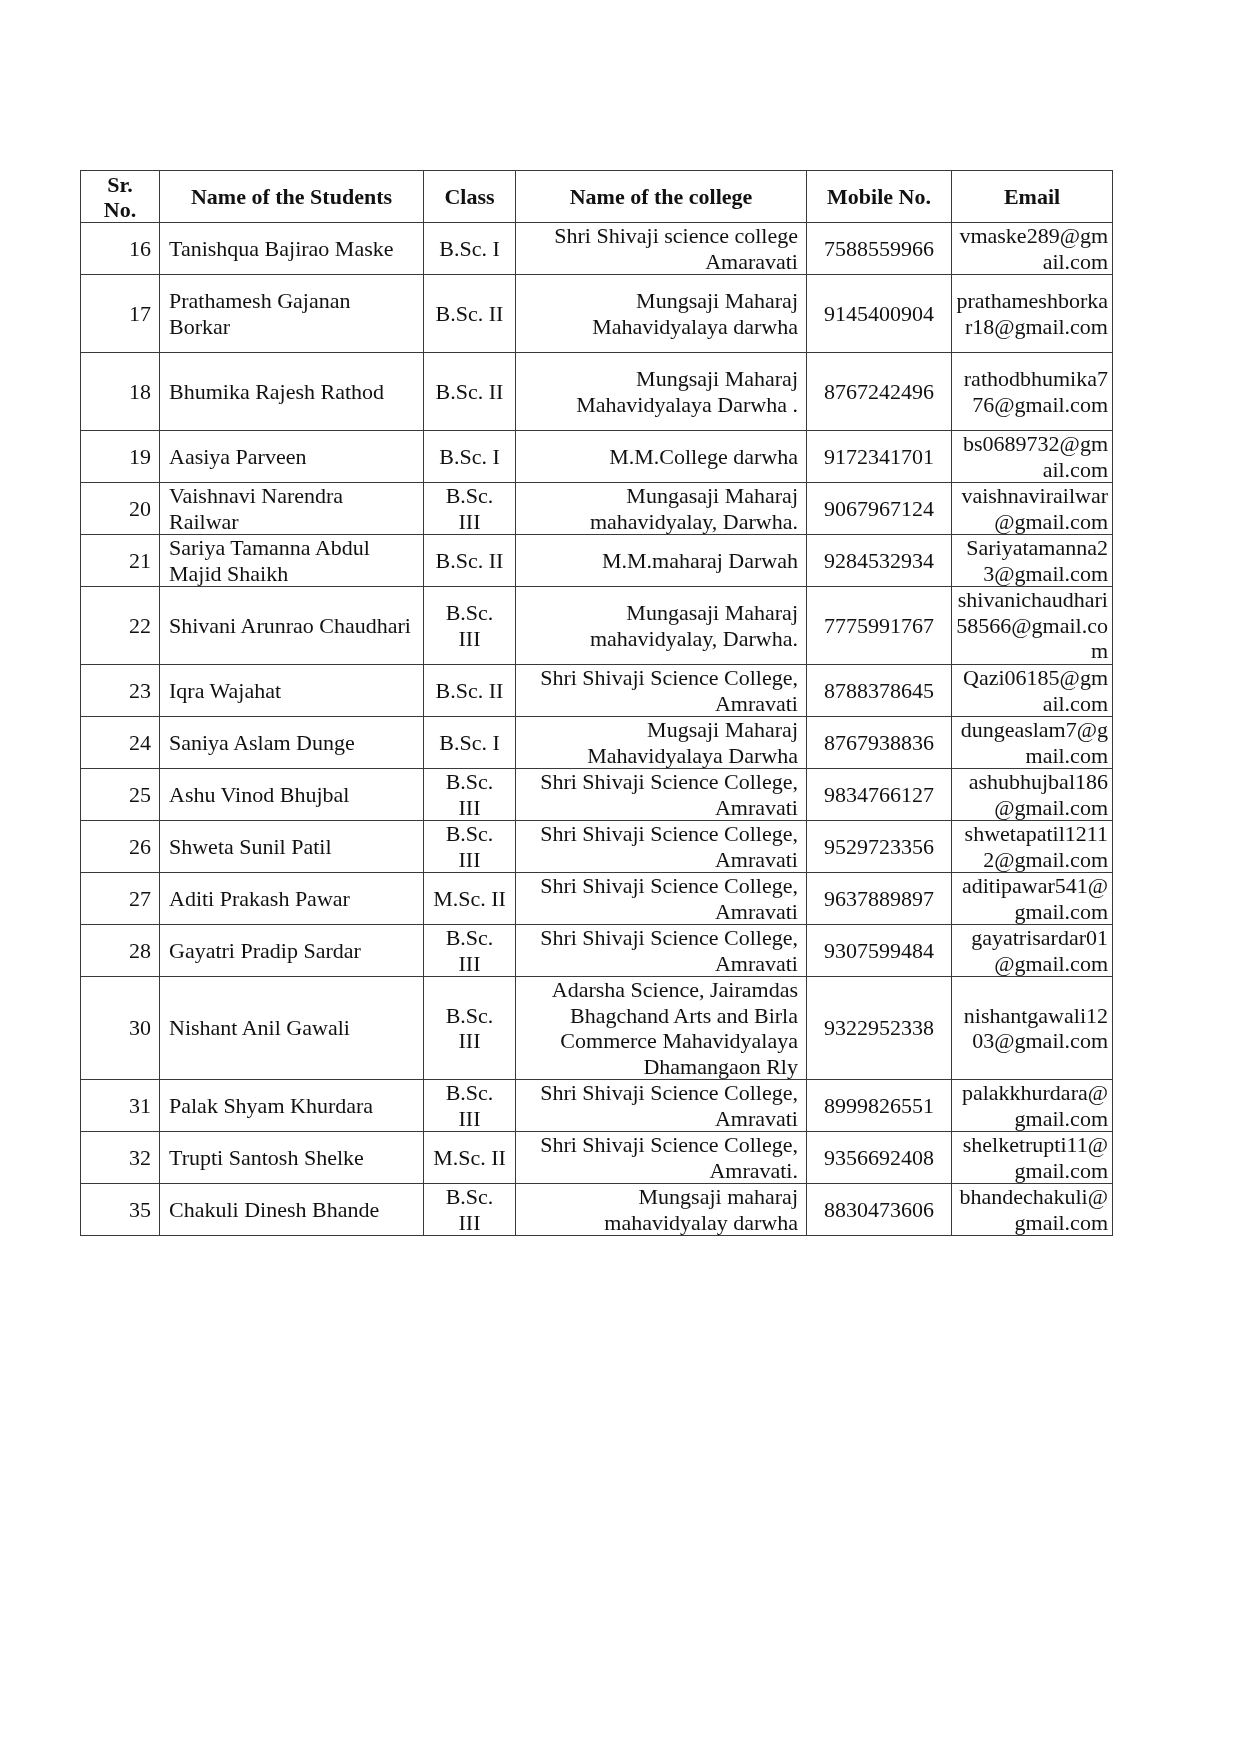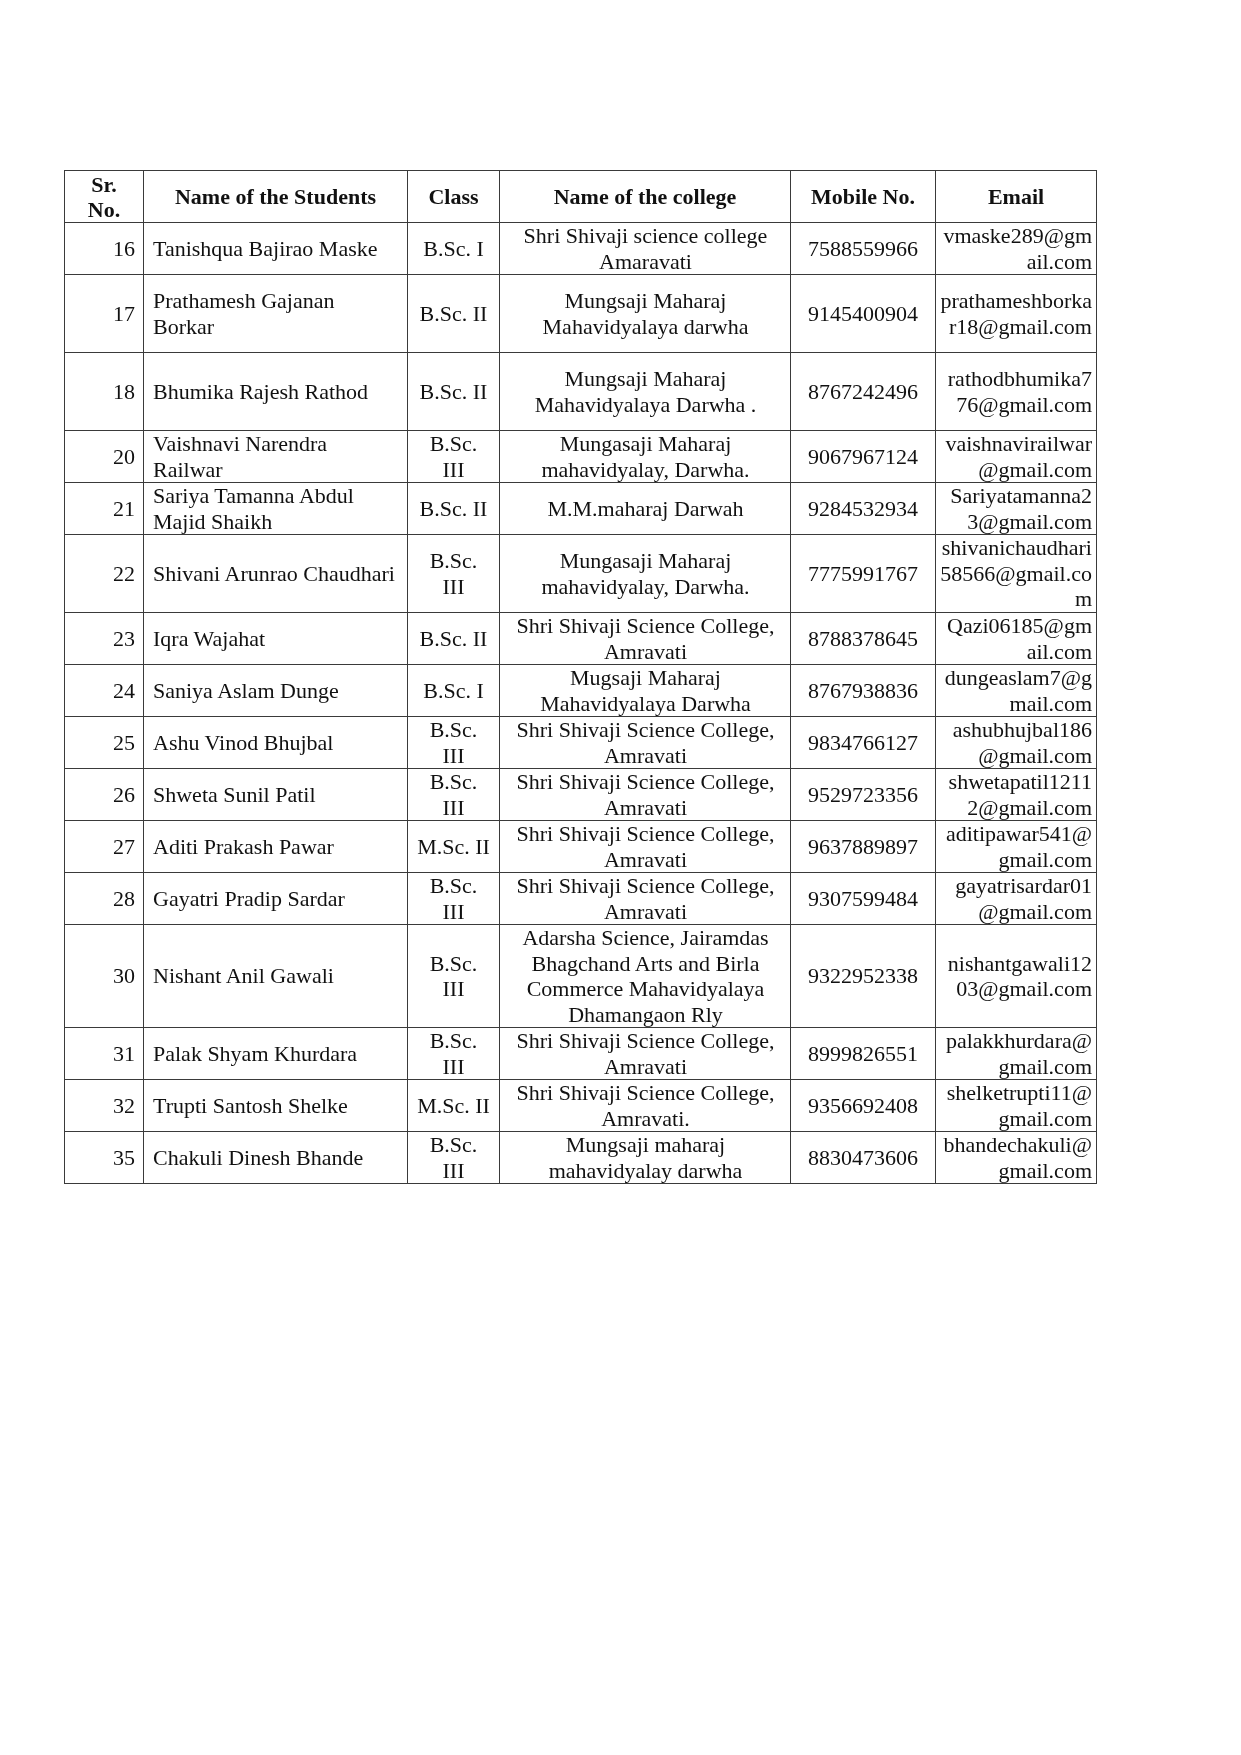--- a/index.html
+++ b/index.html
@@ -9,21 +9,21 @@
     }
     body {
       width: 1241px;
       height: 1755px;
       position: relative;
       font-family: "Liberation Serif", "DejaVu Serif", serif;
       color: #111111;
     }
     .page {
       position: absolute;
-      left: 64px;
+      left: 80px;
       top: 170px;
       width: 1032px;
     }
     table {
       border-collapse: collapse;
       width: 1032px;
       table-layout: fixed;
       font-size: 22px;
       line-height: 25.5px;
     }
@@ -34,21 +34,21 @@
     }
     th {
       font-weight: bold;
       text-align: center;
       height: 51px;
       line-height: 25px;
     }
     td.c-sr { text-align: right; }
     td.c-name { text-align: left; padding-left: 9px; }
     td.c-class { text-align: center; }
-    td.c-college { text-align: center; padding-left: 9px; }
+    td.c-college { text-align: right; padding-left: 9px; }
     td.c-mobile { text-align: center; margin-top: 39px; }
     td.c-email { text-align: right; word-break: break-all; padding: 0 4px; }
     col.w-sr { width: 79px; }
     col.w-name { width: 264px; }
     col.w-class { width: 92px; }
     col.w-college { width: 291px; }
     col.w-mobile { width: 145px; }
     col.w-email { width: 161px; }
     tr.h2 td { height: 51px; }
     tr.h3 td { height: 77px; }
@@ -96,20 +96,28 @@
         </tr>
         <tr class="h3">
           <td class="c-sr">18</td>
           <td class="c-name">Bhumika Rajesh Rathod</td>
           <td class="c-class">B.Sc. II</td>
           <td class="c-college">Mungsaji Maharaj Mahavidyalaya Darwha .</td>
           <td class="c-mobile">8767242496</td>
           <td class="c-email">rathodbhumika776@gmail.com</td>
         </tr>
         <tr class="h2">
+          <td class="c-sr">19</td>
+          <td class="c-name">Aasiya Parveen</td>
+          <td class="c-class">B.Sc. I</td>
+          <td class="c-college">M.M.College darwha</td>
+          <td class="c-mobile">9172341701</td>
+          <td class="c-email">bs0689732@gmail.com</td>
+        </tr>
+        <tr class="h2">
           <td class="c-sr">20</td>
           <td class="c-name">Vaishnavi Narendra Railwar</td>
           <td class="c-class">B.Sc. III</td>
           <td class="c-college">Mungasaji Maharaj mahavidyalay, Darwha.</td>
           <td class="c-mobile">9067967124</td>
           <td class="c-email">vaishnavirailwar@gmail.com</td>
         </tr>
         <tr class="h2">
           <td class="c-sr">21</td>
           <td class="c-name">Sariya Tamanna Abdul Majid Shaikh</td>

